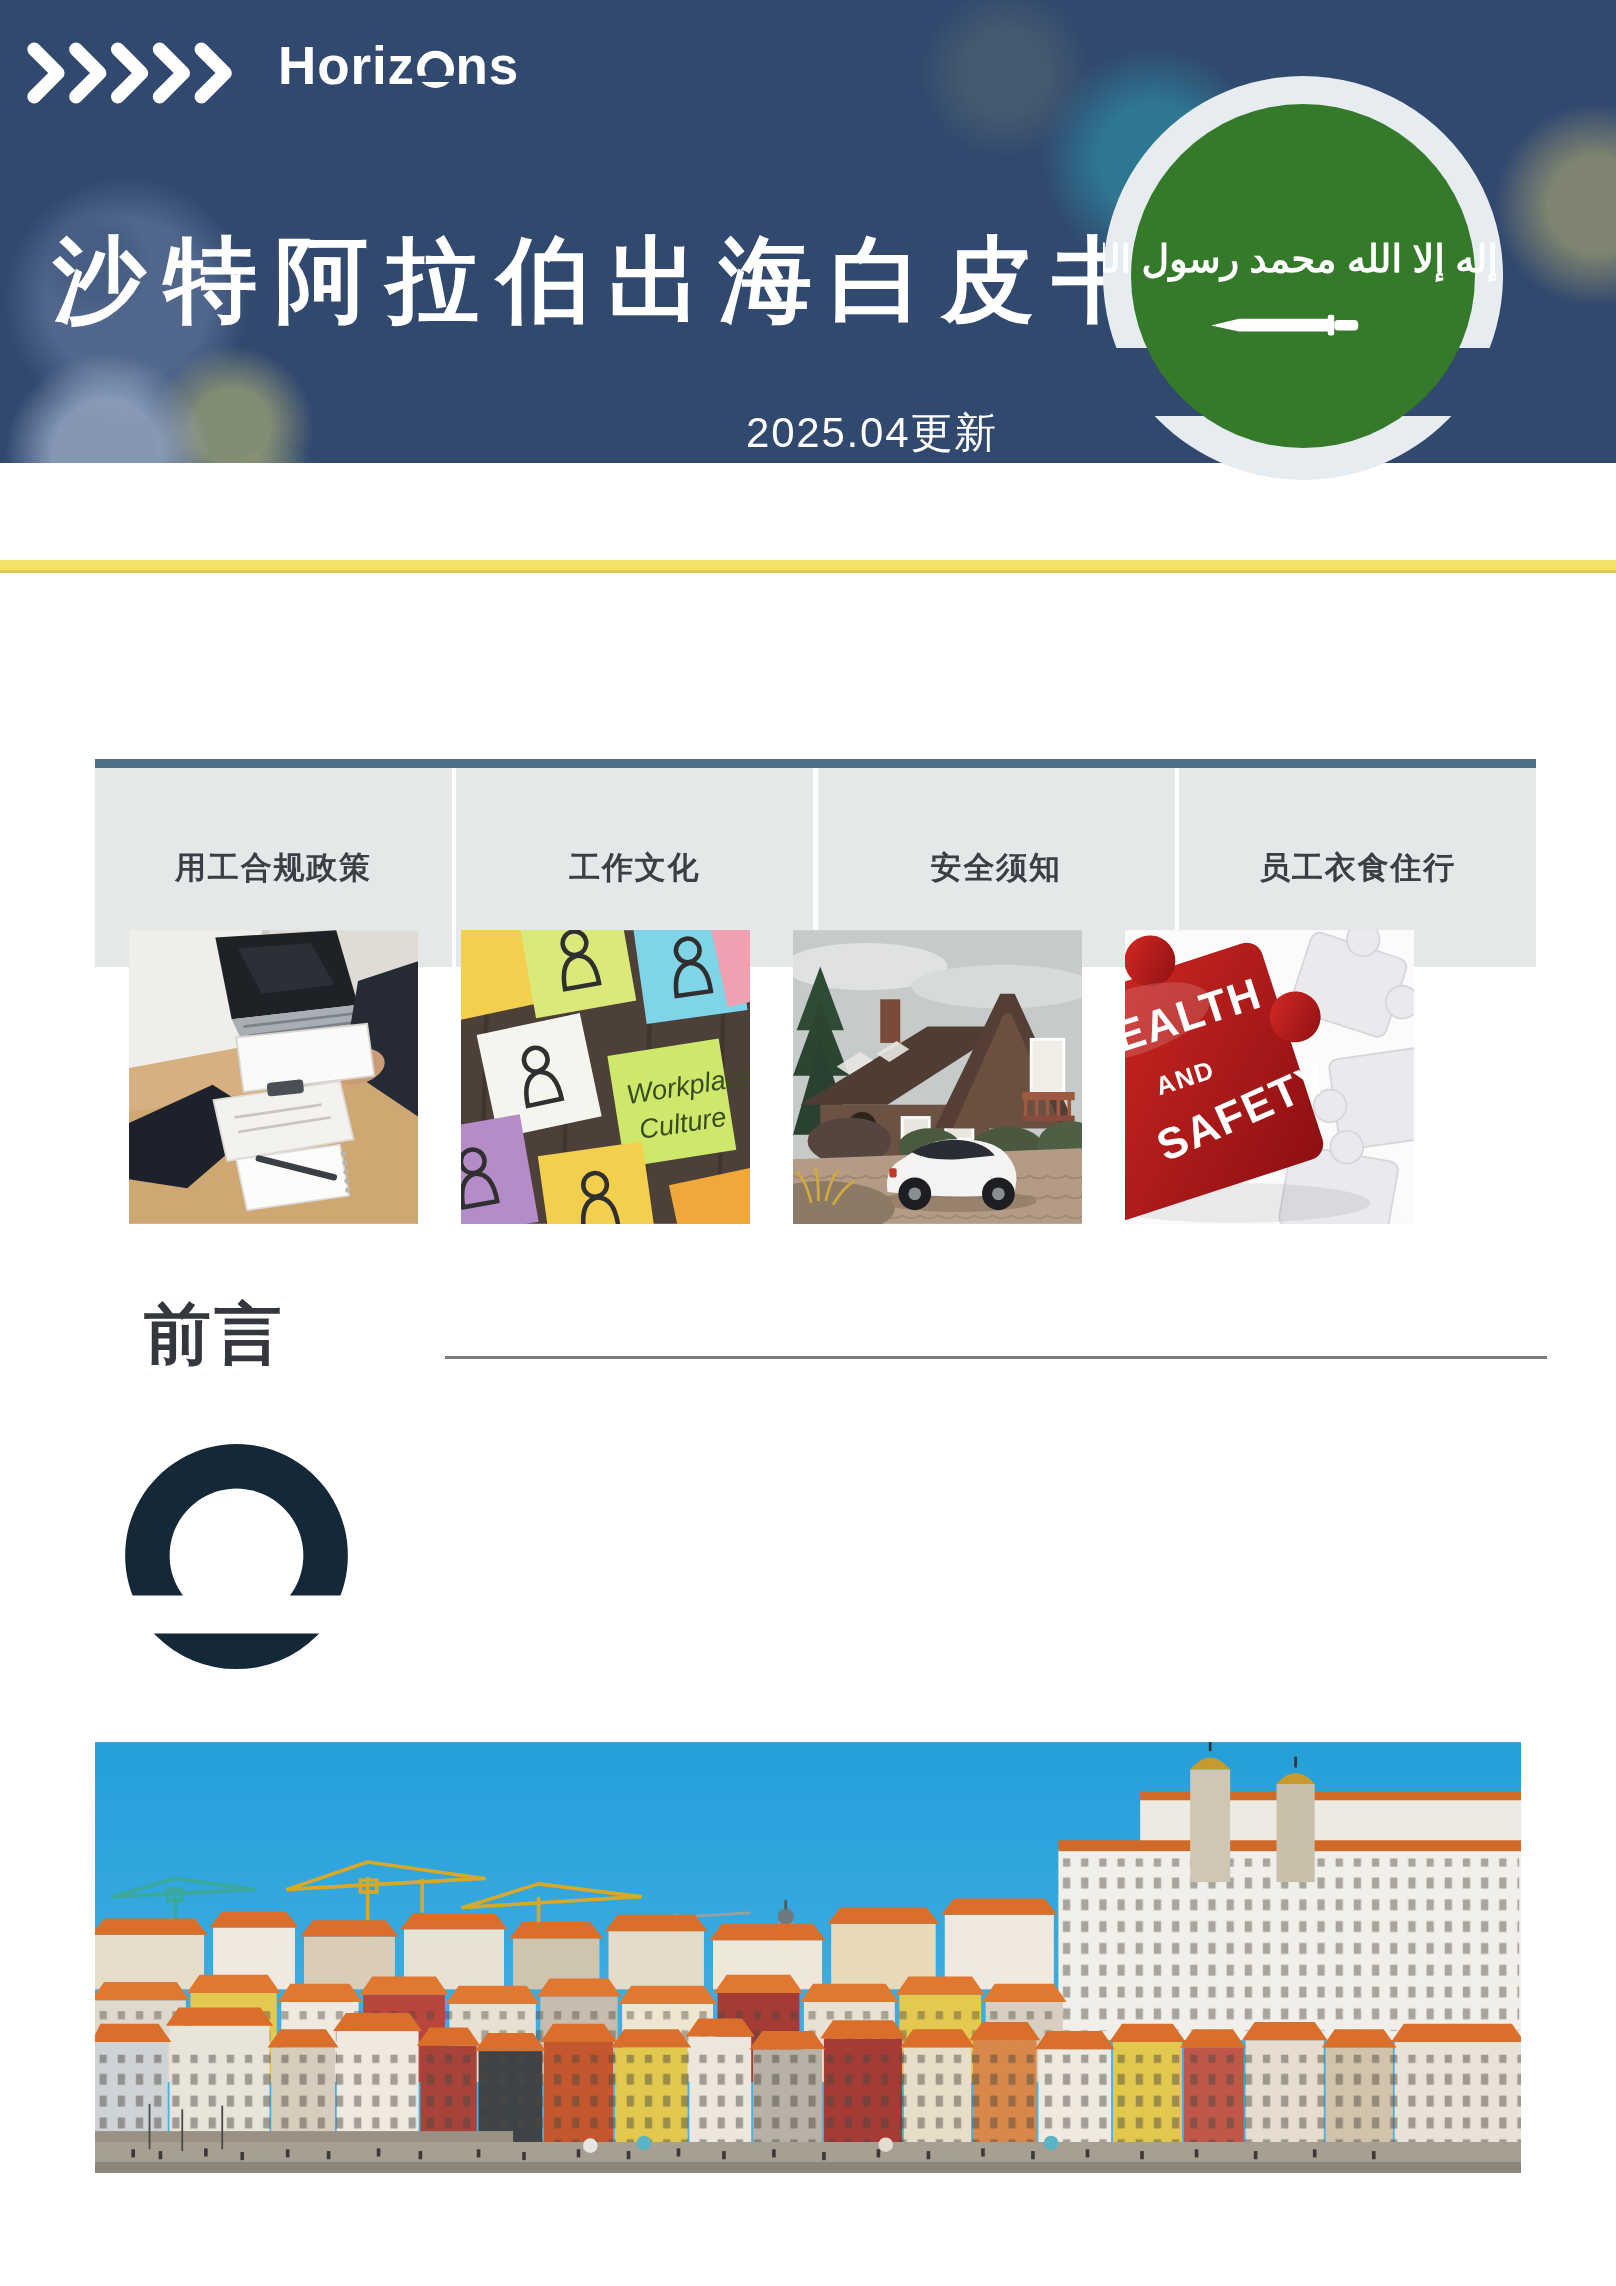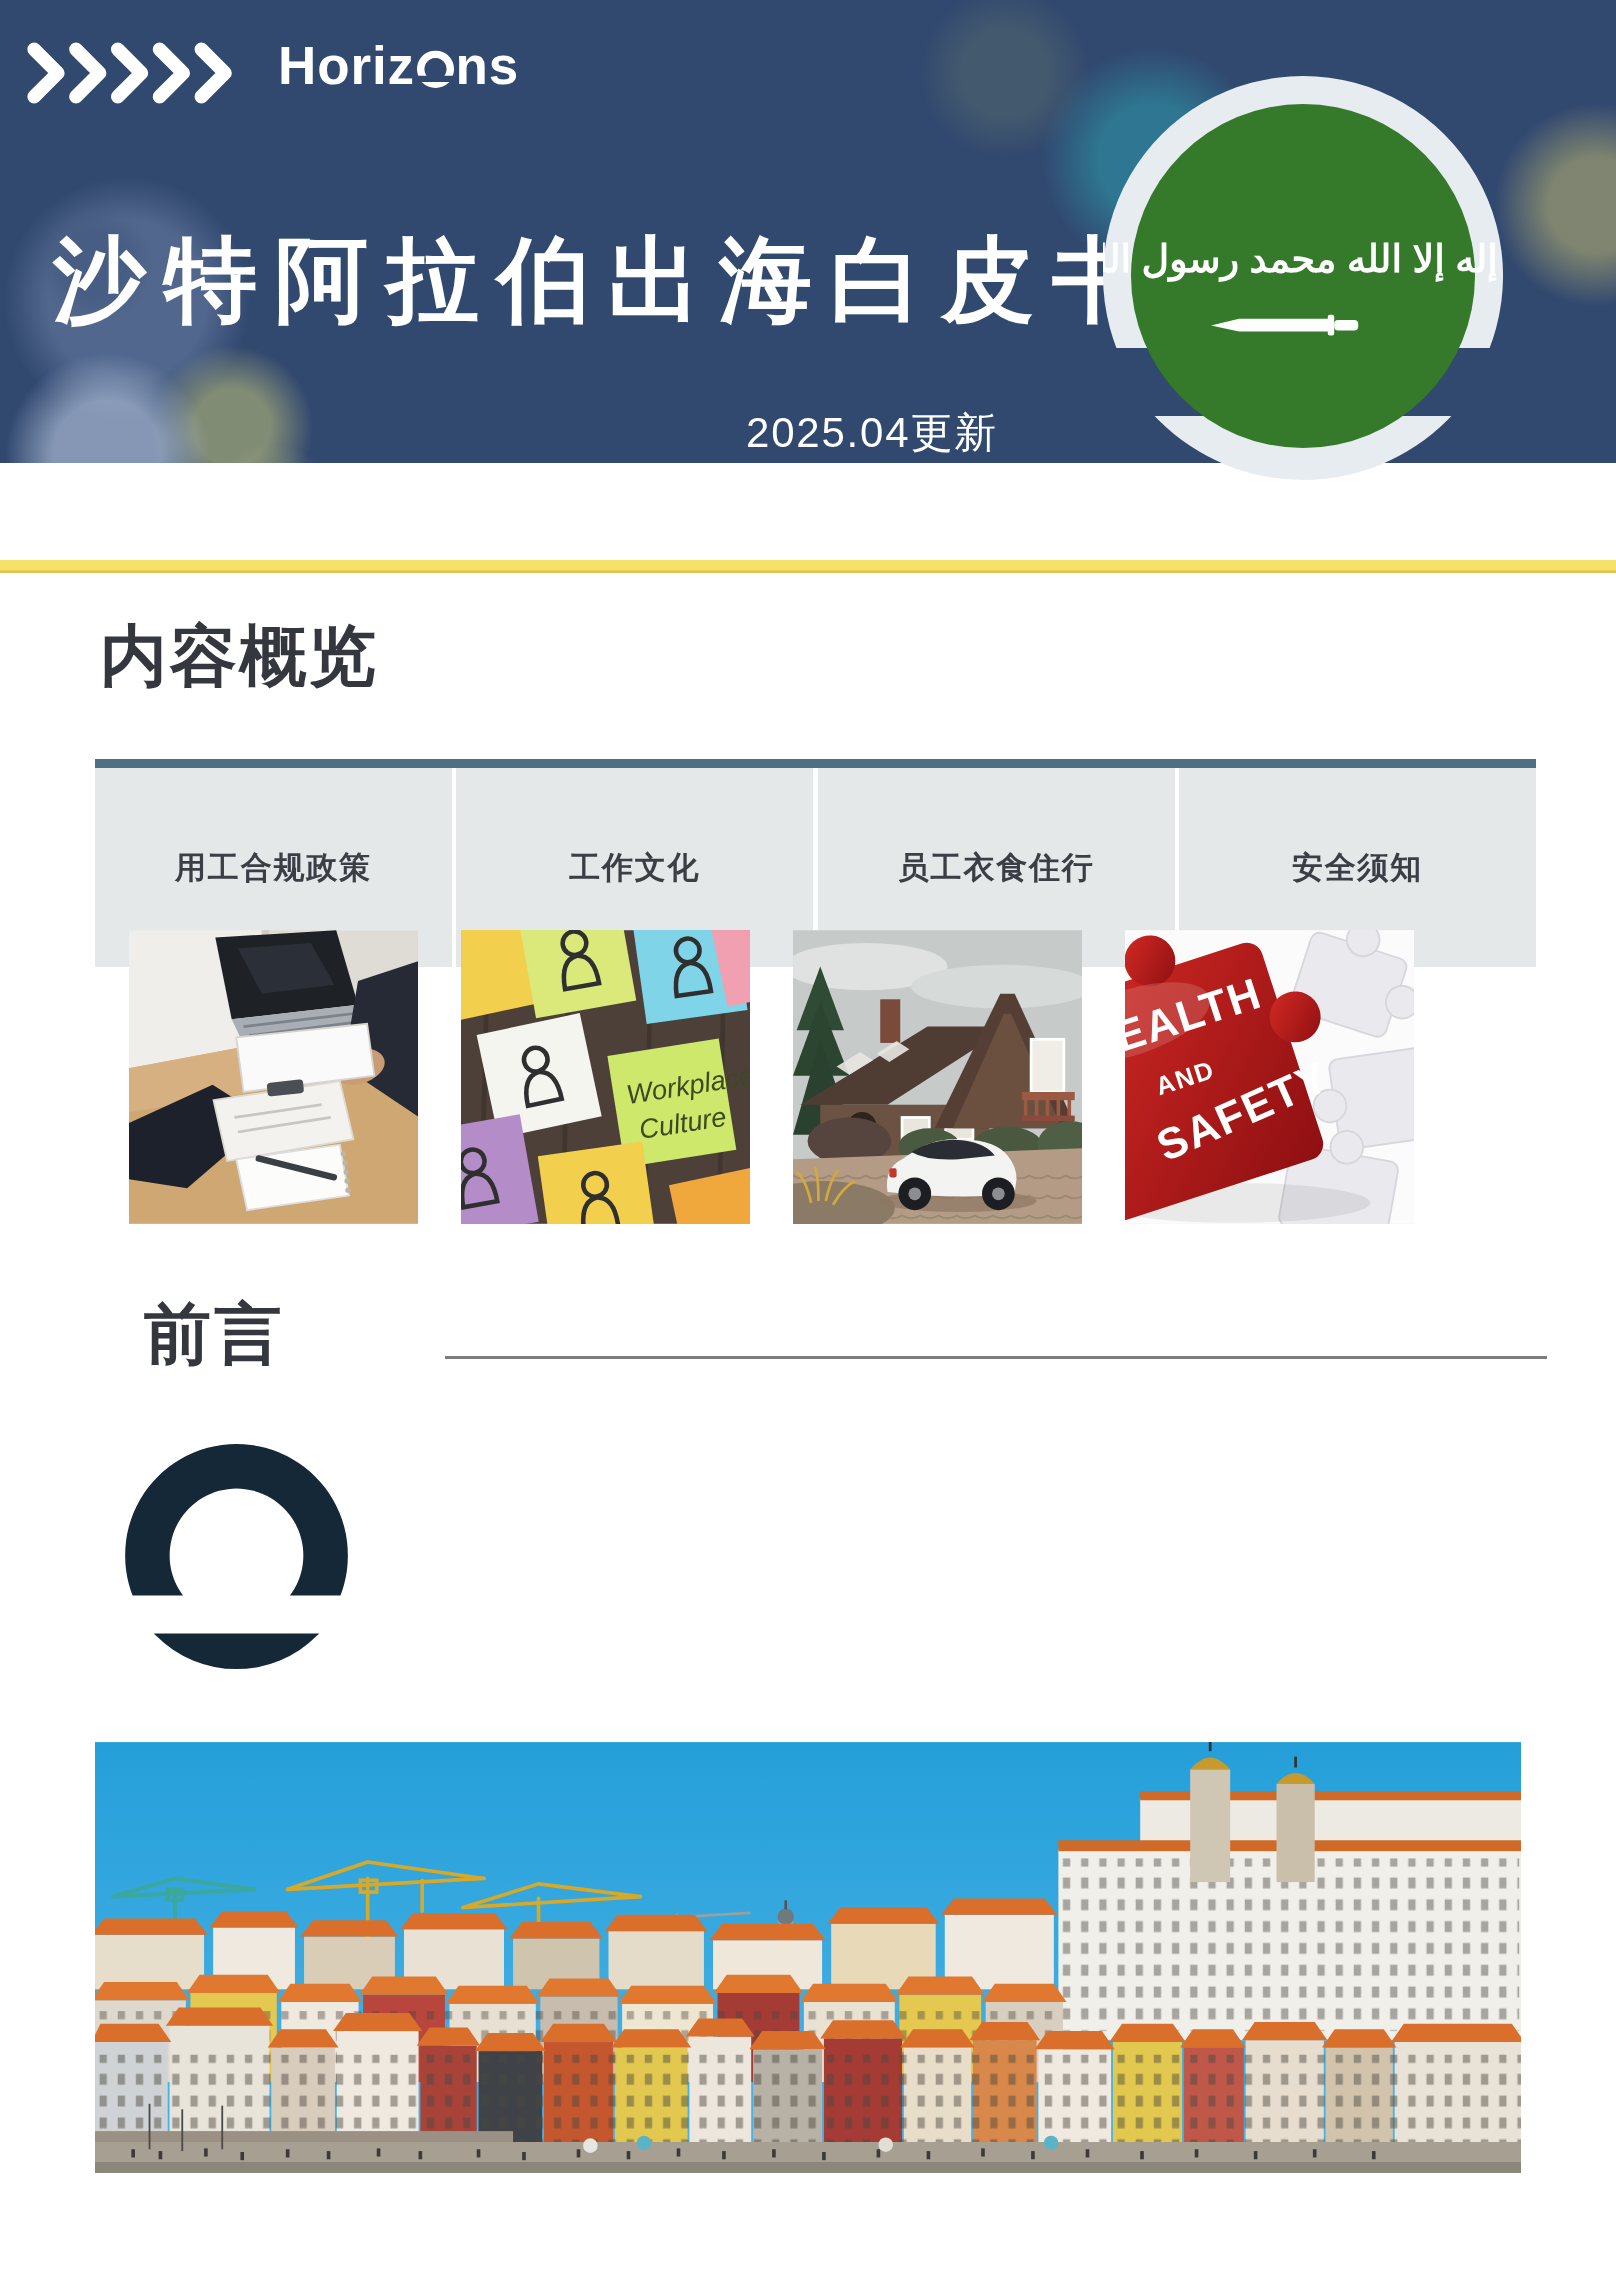--- a/index.html
+++ b/index.html
@@ -104,29 +104,28 @@
       <text x="50" y="49" text-anchor="middle" fill="#ffffff" font-size="9.5" font-weight="bold">لا إله إلا الله محمد رسول الله</text>
       <g fill="#ffffff">
         <polygon points="27,62.4 34,60.7 56.5,60.7 56.5,63.9 34,63.9"></polygon>
         <rect x="56.2" y="59.7" width="1.6" height="5.2" rx="0.5"></rect>
         <rect x="57.8" y="61" width="6" height="2.6" rx="1"></rect>
       </g>
     </svg>
   </div>
   <div id="accent-line"></div>
 
-  <div id="overview-heading">内容概览</div>
 
   <div id="toc-table">
     <div class="topline"></div>
     <div class="head-row">
       <div class="head-cell">用工合规政策</div>
       <div class="head-cell">工作文化</div>
+      <div class="head-cell">安全须知</div>
       <div class="head-cell">员工衣食住行</div>
-      <div class="head-cell">安全须知</div>
     </div>
   </div>
 
   <div class="toc-img" id="toc-img-1">
     <svg width="289" height="294" viewBox="0 0 318 323">
       <rect width="318" height="323" fill="#dfdcd6"></rect>
       <rect x="0" y="0" width="150" height="160" fill="#efeeea"></rect>
       <rect x="146" y="0" width="8" height="160" fill="#cfccc4"></rect>
       <polygon points="95,8 228,0 252,82 113,98" fill="#1e2126"></polygon>
       <polygon points="120,20 200,14 226,60 146,70" fill="#343a44" opacity="0.6"></polygon>

